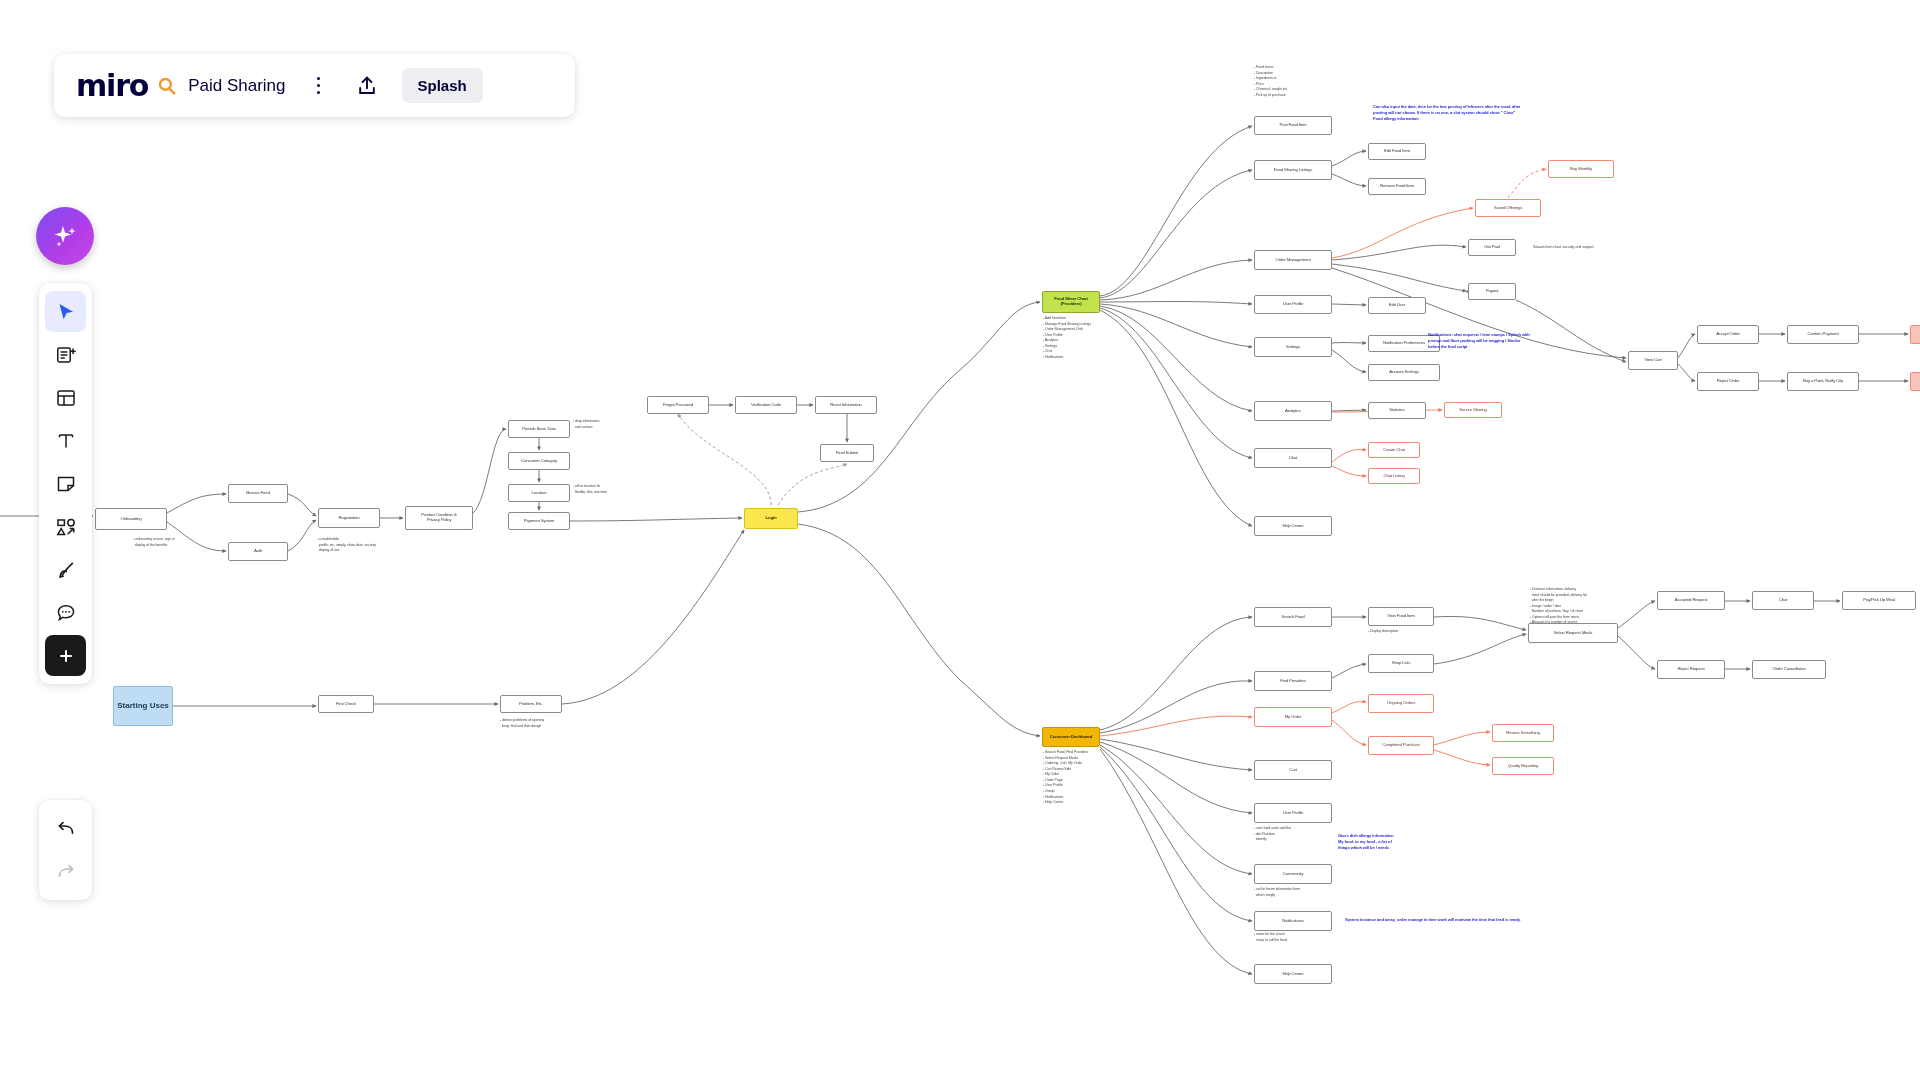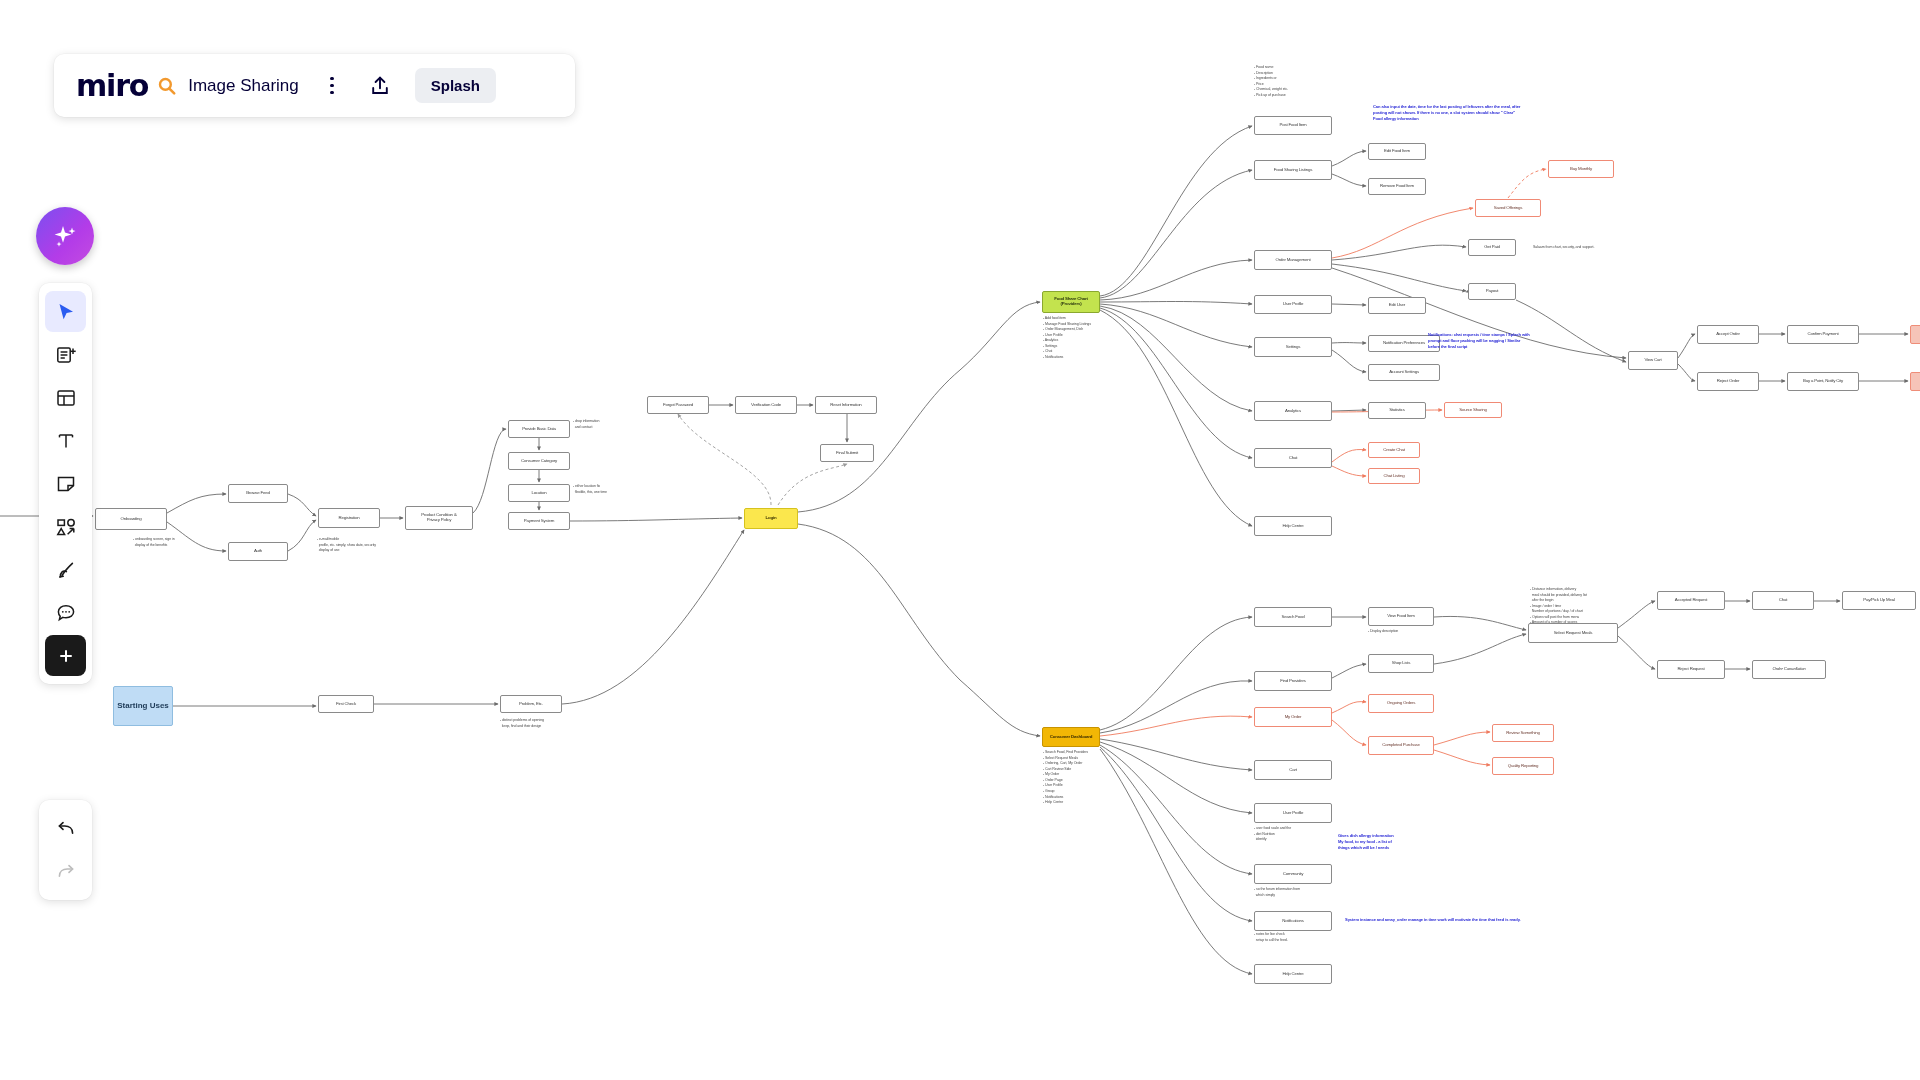--- a/index.html
+++ b/index.html
@@ -352,21 +352,21 @@
 </div>
 
 <div id="header">
   <div id="logo">miro</div>
   <div class="hdr-search">
     <svg class="ic" width="20" height="20" viewBox="0 0 20 20">
       <circle cx="8.4" cy="8.4" r="5.4" fill="none" stroke="#f2992e" stroke-width="2.4"></circle>
       <line x1="12.4" y1="12.6" x2="17.2" y2="17.4" stroke="#f2992e" stroke-width="2.6" stroke-linecap="round"></line>
     </svg>
   </div>
-  <div id="board-title">Image Sharing</div>
+  <div id="board-title">Paid Sharing</div>
   <div id="kebab">
     <span></span>
       <span></span>
       <span></span>
   </div>
   <div id="share-btn">
     <svg class="ic" width="22" height="22" viewBox="0 0 22 22">
       <path d="M11 2.6 L11 13.2" stroke="#050038" stroke-width="1.9" stroke-linecap="round" fill="none"></path>
       <path d="M6.6 7 L11 2.6 L15.4 7" stroke="#050038" stroke-width="1.9" stroke-linecap="round" stroke-linejoin="round" fill="none"></path>
       <path d="M4.2 13 L4.2 18 L17.8 18 L17.8 13" stroke="#050038" stroke-width="1.9" stroke-linecap="round" fill="none"></path>

